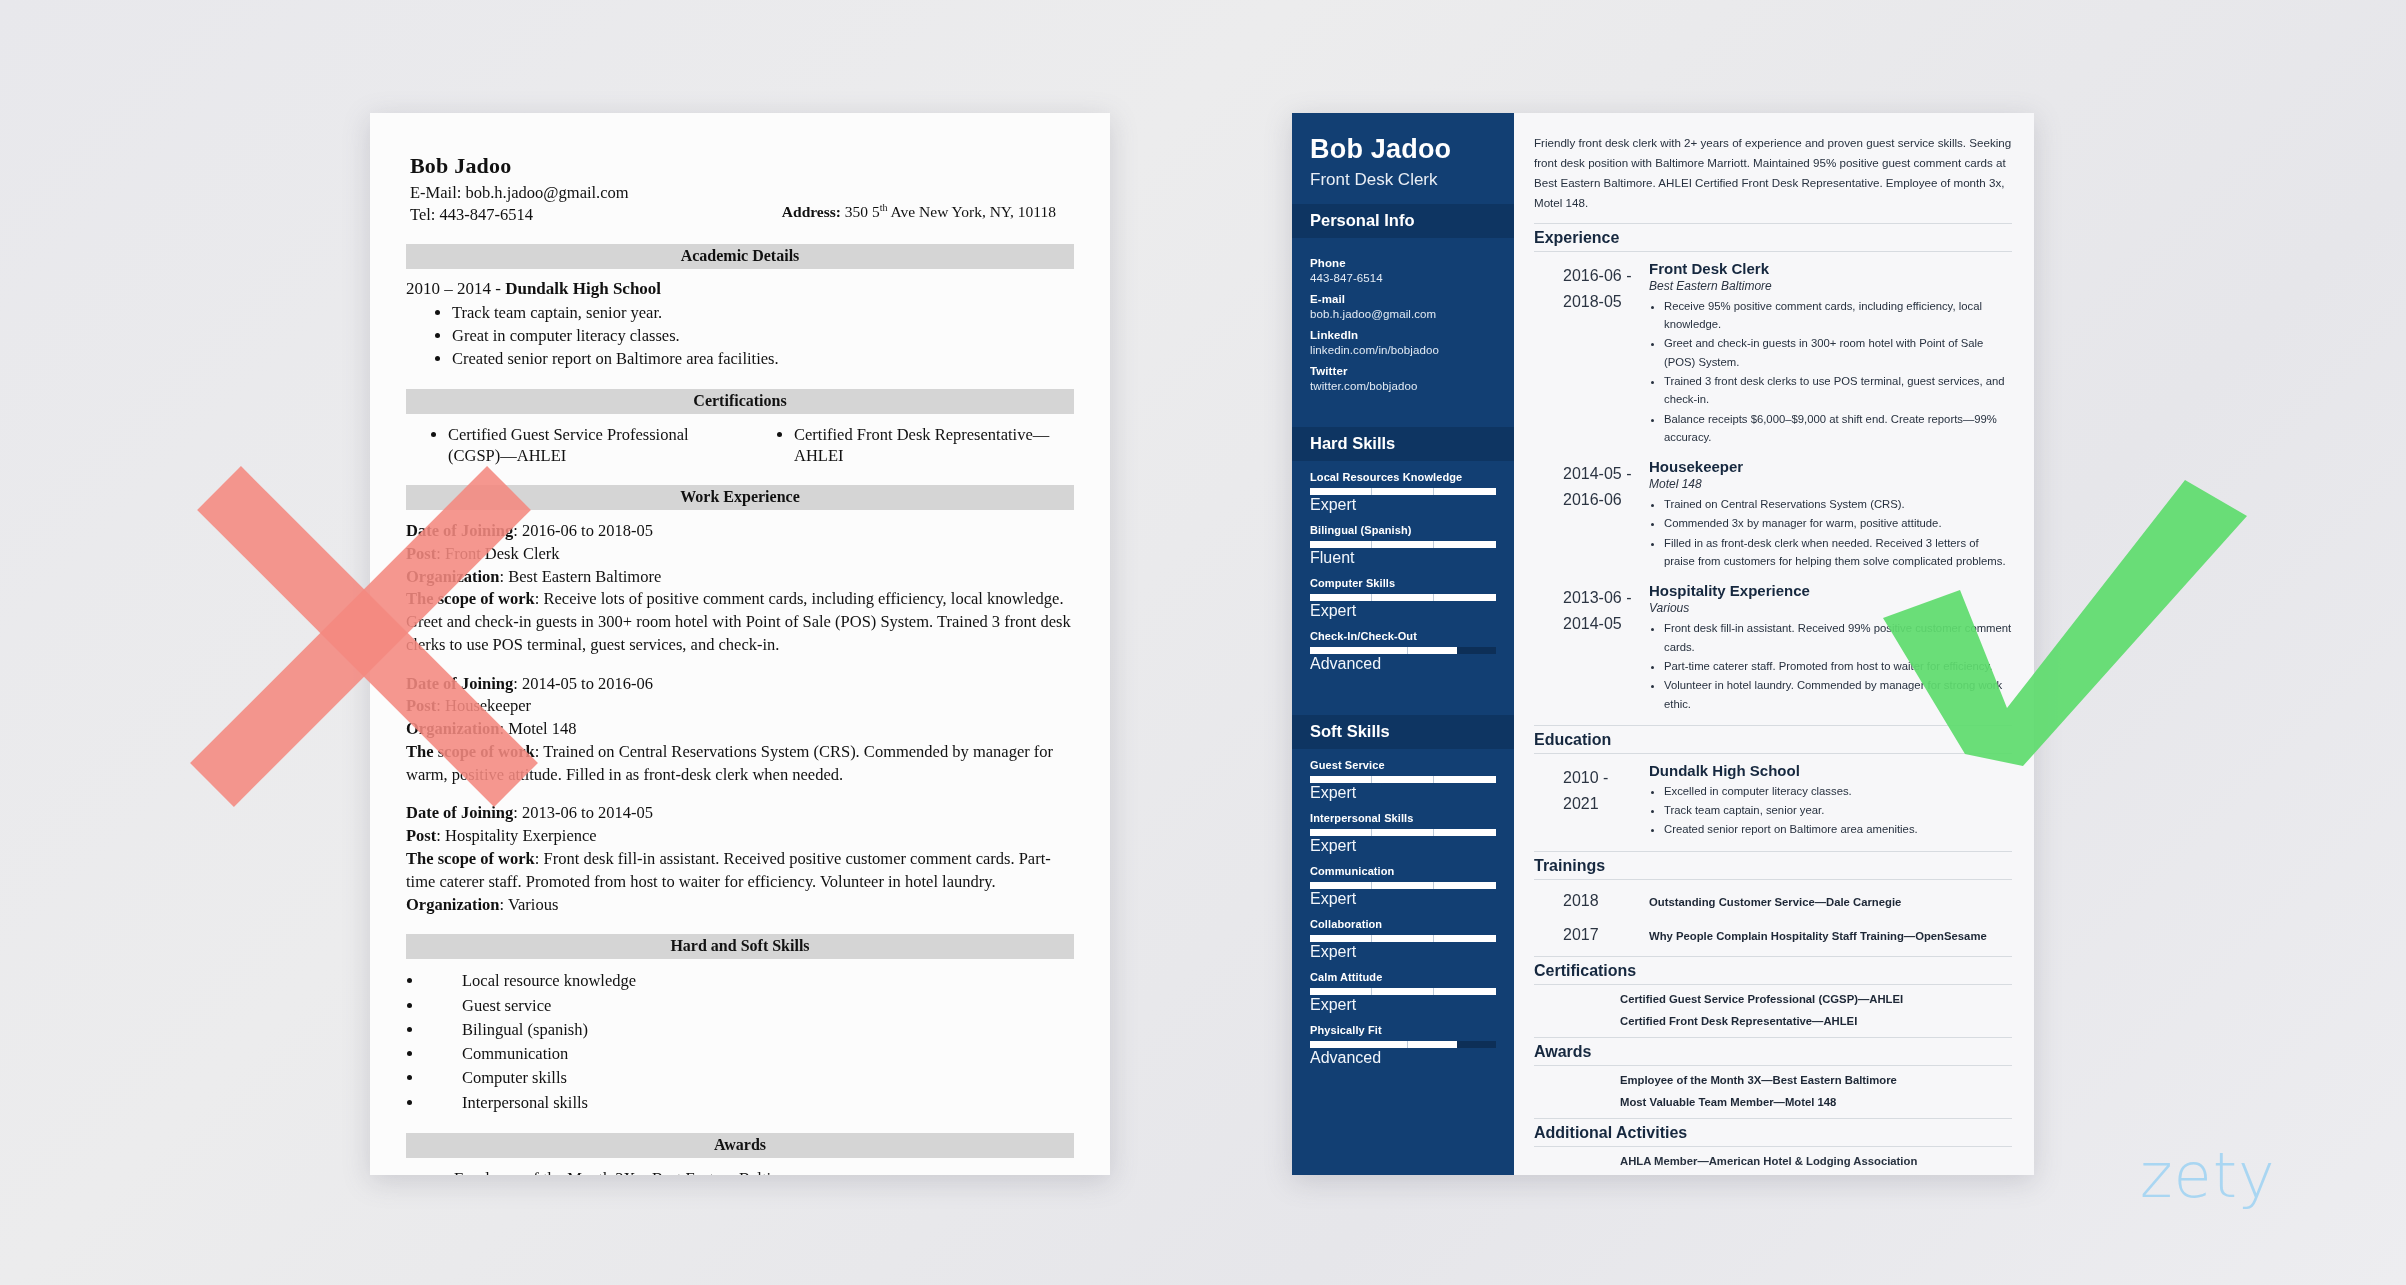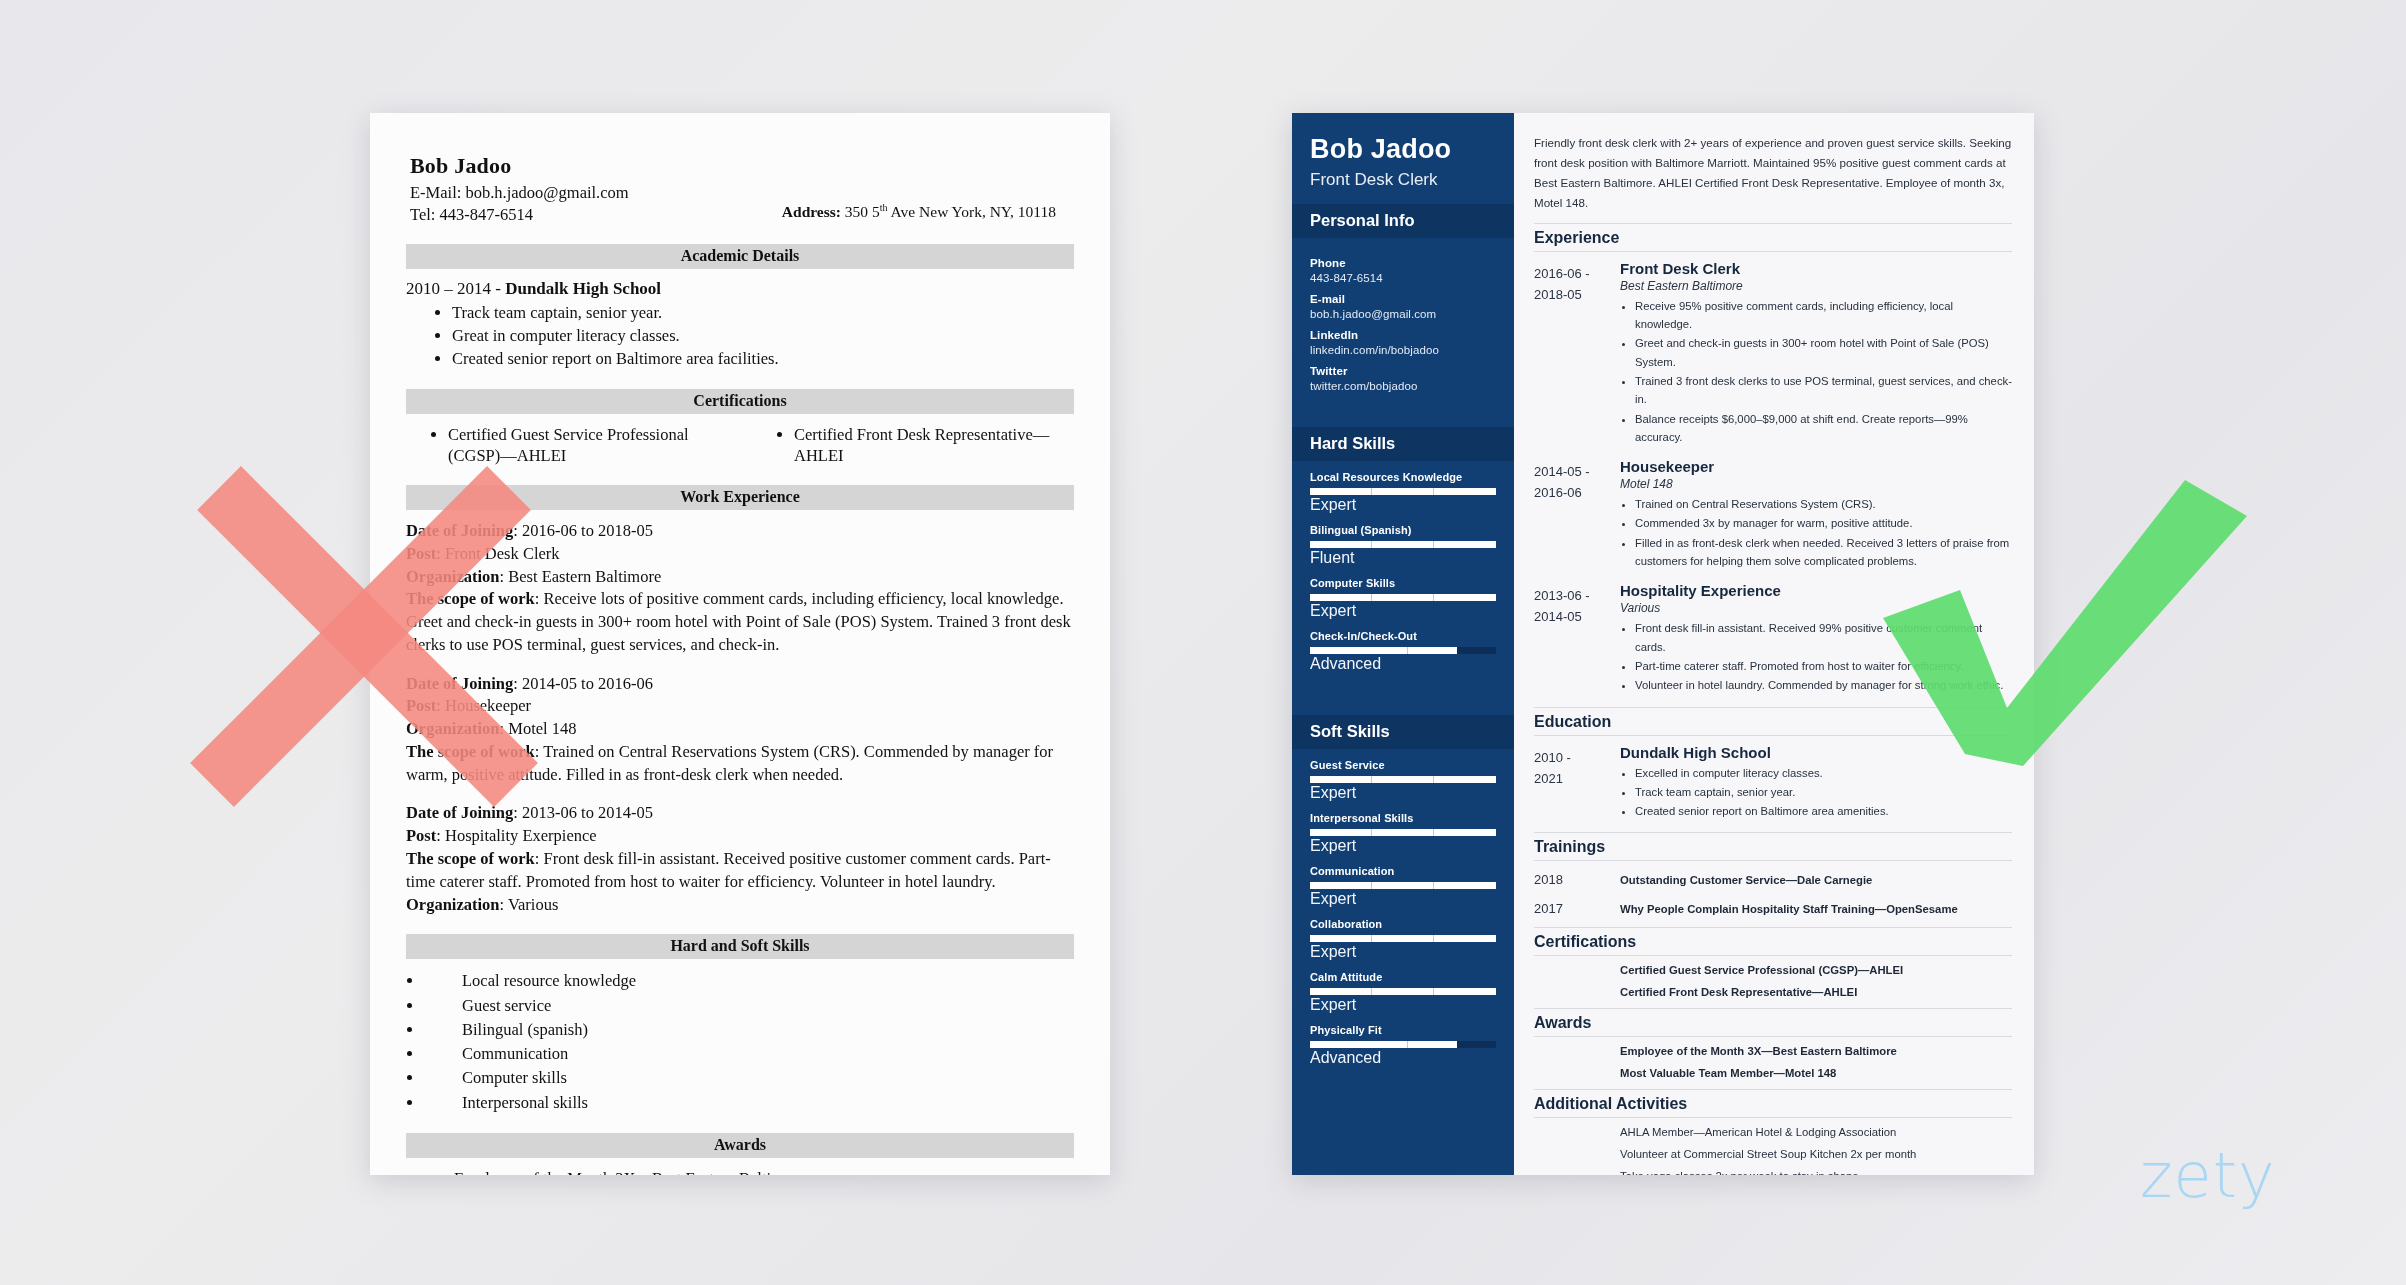--- a/index.html
+++ b/index.html
@@ -223,24 +223,25 @@
     border-bottom: 1px solid #d7dbe0;
     margin: 7px 0 8px 0;
   }
   .gr-entry {
     display: flex;
     margin-bottom: 11px;
   }
   .gr-dates {
     width: 86px;
     flex-shrink: 0;
-    font-size: 13px;
+    font-size: 16px;
     line-height: 1.62;
     color: #2b3442;
     padding-top: 3px;
+    margin-left: 29px;
   }
   .gr-entry-body { flex: 1; }
   .gr-job-title {
     font-size: 15px;
     font-weight: bold;
     color: #16283f;
     margin: 0 0 2px 0;
   }
   .gr-company {
     font-size: 12px;
@@ -275,21 +276,21 @@
     font-size: 11.3px;
     font-weight: bold;
     color: #1d2736;
   }
   .gr-indent-item {
     margin: 0 0 10px 86px;
     font-size: 11.3px;
     font-weight: bold;
     color: #1d2736;
   }
-  .gr-indent-item.normal { font-weight: normal; color: #27313f; }
+  .gr-indent-item.normal { font-weight: bold; color: #27313f; }
 
   
   .mark-x {
     position: absolute;
     left: 188px;
     top: 458px;
     width: 360px;
     height: 350px;
     pointer-events: none;
   }

